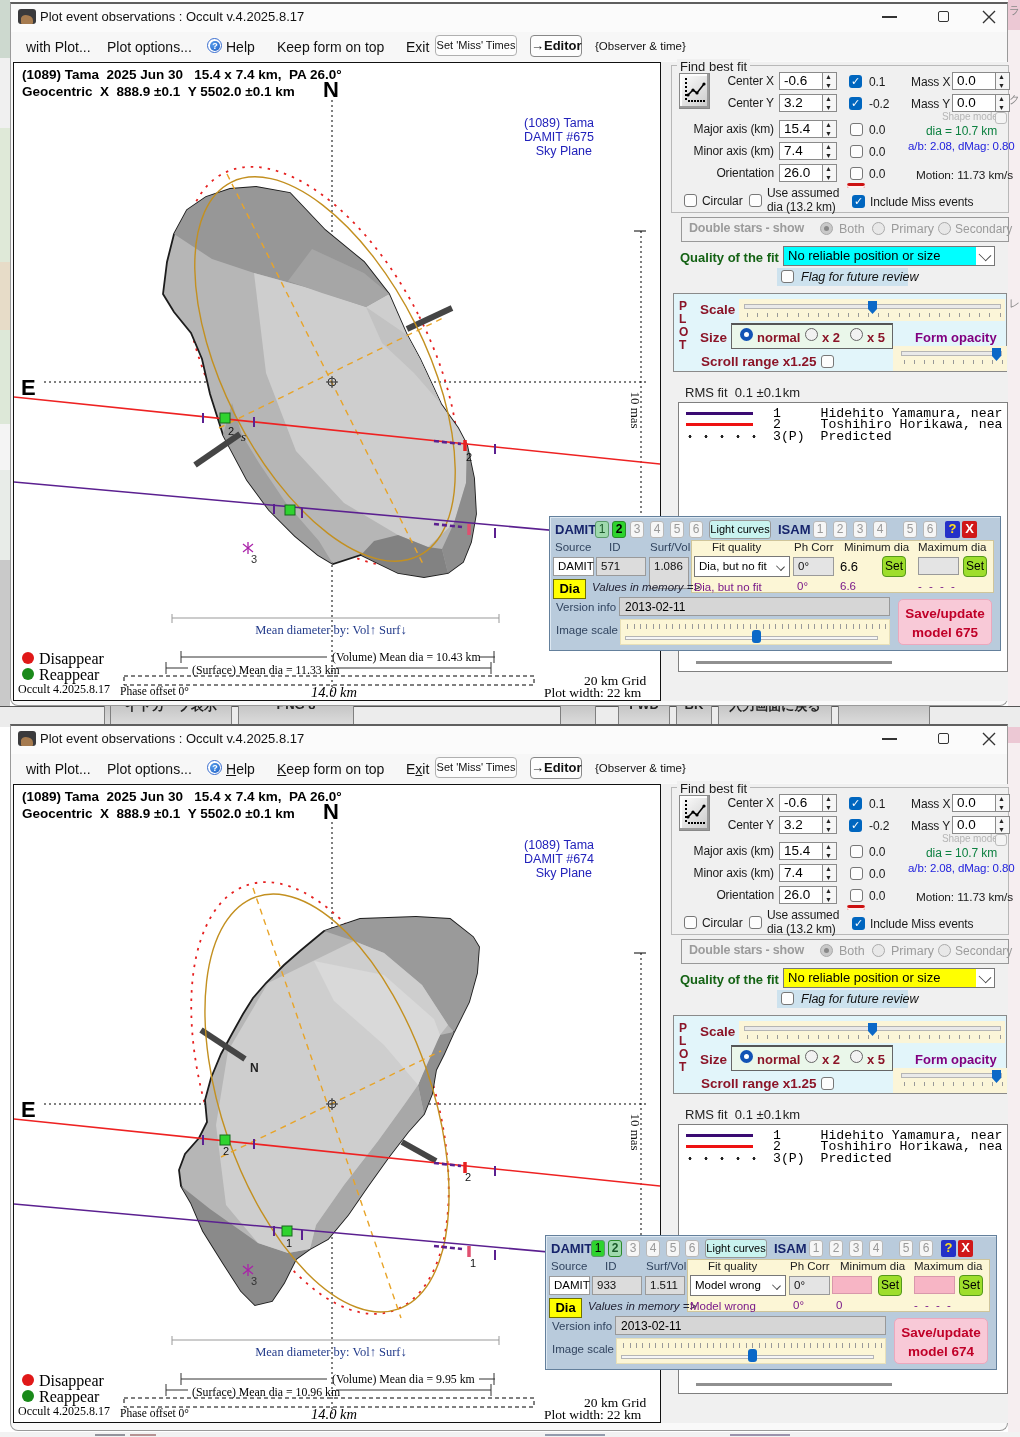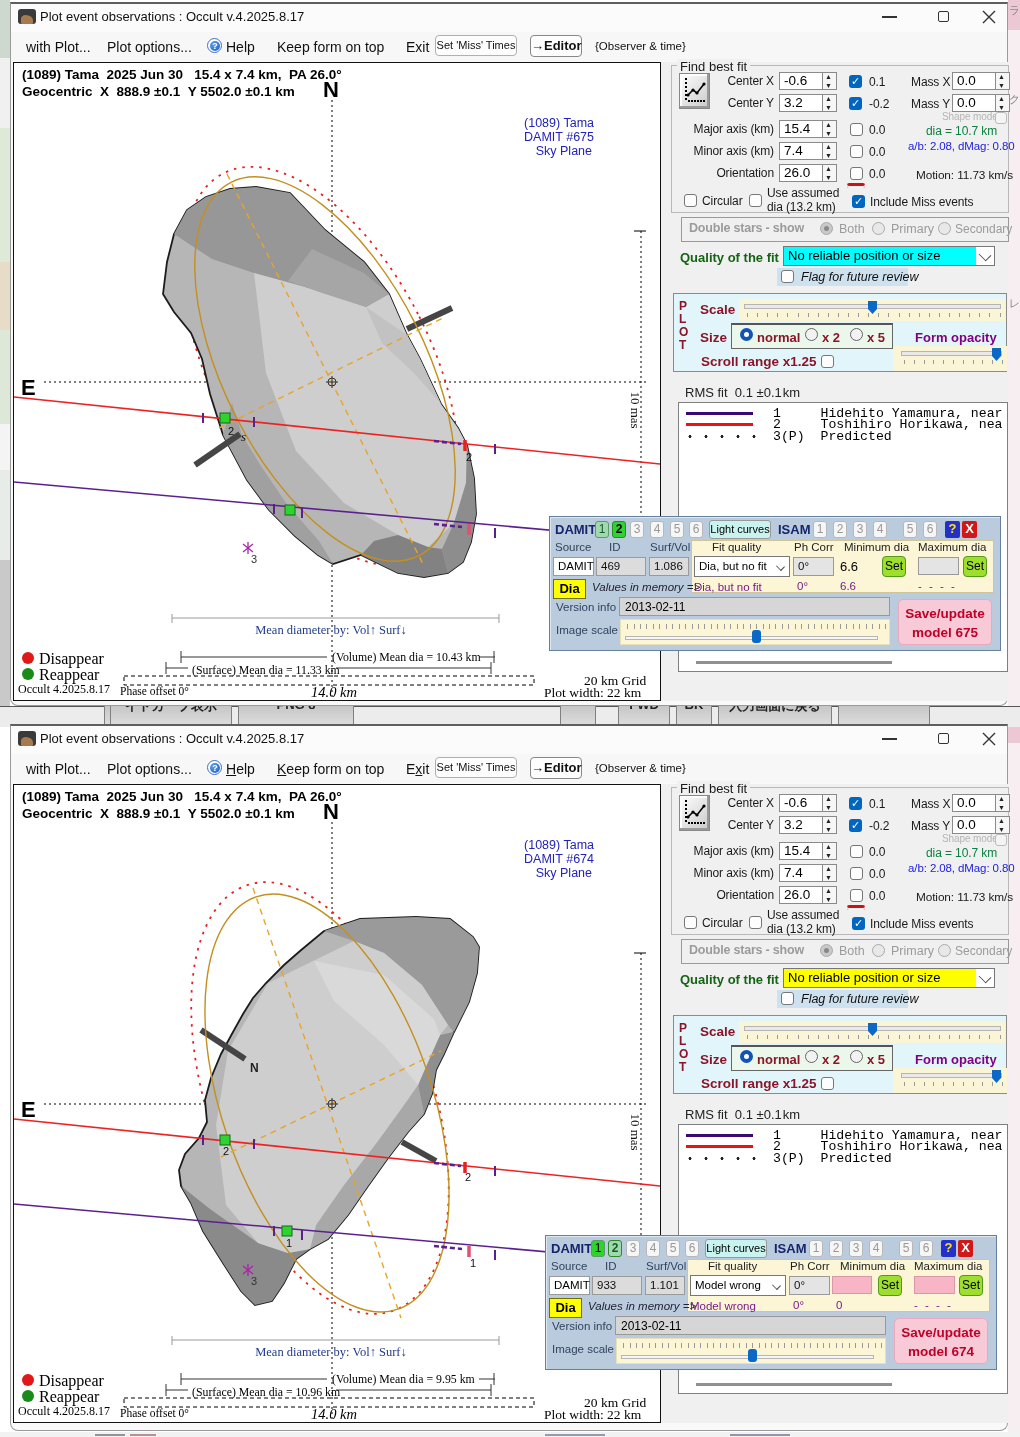--- a/index.html
+++ b/index.html
@@ -375,22 +375,22 @@
 <div class="abs" style="left:412px;top:4px;width:15px;height:17px;background:#d01818;color:#fff;font-weight:bold;font-size:13px;text-align:center;line-height:16px;border-radius:2px;">X</div>
 <div class="ybox" style="left:141px;top:23px;width:303px;height:53px;"></div>
 <div class="abs" style="left:5px;top:24px;font-size:11.5px;color:#31445f;">Source</div>
 <div class="abs" style="left:59px;top:24px;font-size:11.5px;color:#31445f;">ID</div>
 <div class="abs" style="left:100px;top:24px;font-size:11.5px;color:#31445f;">Surf/Vol</div>
 <div class="abs" style="left:162px;top:24px;font-size:11.5px;color:#222;">Fit quality</div>
 <div class="abs" style="left:244px;top:24px;font-size:11.5px;color:#222;">Ph Corr</div>
 <div class="abs" style="left:294px;top:24px;font-size:11.5px;color:#222;">Minimum dia</div>
 <div class="abs" style="left:368px;top:24px;font-size:11.5px;color:#222;">Maximum dia</div>
 <div class="abs" style="left:3px;top:40px;width:41px;height:19px;background:#fff;border:1px solid #9a9a9a;font-size:11.5px;padding:2px 0 0 4px;">DAMIT</div>
-<div class="gbox" style="left:46px;top:40px;width:50px;height:19px;line-height:17px;">469</div>
-<div class="gbox" style="left:99px;top:40px;width:40px;height:19px;line-height:17px;">1.086</div>
+<div class="gbox" style="left:46px;top:40px;width:50px;height:19px;line-height:17px;">571</div>
+<div class="gbox" style="left:99px;top:40px;width:40px;height:32px;line-height:17px;">1.086</div>
 <div class="abs" style="left:144px;top:39px;width:96px;height:21px;background:#fff;border:1px solid #777;font-size:11.5px;padding:3px 0 0 4px;white-space:nowrap;">Dia, but no fit<div class="abs" style="left:82px;top:6px;width:7px;height:7px;border-right:1.6px solid #444;border-bottom:1.6px solid #444;transform:rotate(45deg) scale(1,.8);"></div></div>
 <div class="gbox" style="left:243px;top:40px;width:41px;height:19px;line-height:17px;background:#e4e4e4;">0°</div>
 <div class="abs" style="left:290px;top:42px;font-size:13px;color:#000;">6.6</div>
 <div class="setb" style="left:332px;top:39px;">Set</div>
 <div class="abs" style="left:368px;top:40px;width:41px;height:18px;background:#e4e4e4;border:1px solid #9a9a9a;"></div>
 <div class="setb" style="left:413px;top:39px;">Set</div>
 <div class="abs" style="left:3px;top:62px;width:33px;height:20px;background:#ffff00;border:1.5px solid #707000;font-size:13px;font-weight:bold;text-align:center;line-height:17px;color:#000;">Dia</div>
 <div class="abs" style="left:42px;top:64px;font-size:11.5px;font-style:italic;color:#223;">Values in memory =&gt;</div>
 <div class="purp" style="left:144px;top:64px;">Dia, but no fit</div>
       <div class="purp" style="left:247px;top:63px;">0°</div>
@@ -726,21 +726,21 @@
 <div class="ybox" style="left:141px;top:23px;width:303px;height:53px;"></div>
 <div class="abs" style="left:5px;top:24px;font-size:11.5px;color:#31445f;">Source</div>
 <div class="abs" style="left:59px;top:24px;font-size:11.5px;color:#31445f;">ID</div>
 <div class="abs" style="left:100px;top:24px;font-size:11.5px;color:#31445f;">Surf/Vol</div>
 <div class="abs" style="left:162px;top:24px;font-size:11.5px;color:#222;">Fit quality</div>
 <div class="abs" style="left:244px;top:24px;font-size:11.5px;color:#222;">Ph Corr</div>
 <div class="abs" style="left:294px;top:24px;font-size:11.5px;color:#222;">Minimum dia</div>
 <div class="abs" style="left:368px;top:24px;font-size:11.5px;color:#222;">Maximum dia</div>
 <div class="abs" style="left:3px;top:40px;width:41px;height:19px;background:#fff;border:1px solid #9a9a9a;font-size:11.5px;padding:2px 0 0 4px;">DAMIT</div>
 <div class="gbox" style="left:46px;top:40px;width:50px;height:19px;line-height:17px;">933</div>
-<div class="gbox" style="left:99px;top:40px;width:40px;height:19px;line-height:17px;">1.101</div>
+<div class="gbox" style="left:99px;top:40px;width:40px;height:19px;line-height:17px;">1.511</div>
 <div class="abs" style="left:144px;top:39px;width:96px;height:21px;background:#fff;border:1px solid #777;font-size:11.5px;padding:3px 0 0 4px;white-space:nowrap;">Model wrong<div class="abs" style="left:82px;top:6px;width:7px;height:7px;border-right:1.6px solid #444;border-bottom:1.6px solid #444;transform:rotate(45deg) scale(1,.8);"></div></div>
 <div class="gbox" style="left:243px;top:40px;width:41px;height:19px;line-height:17px;background:#e4e4e4;">0°</div>
 <div class="pink" style="left:286px;top:40px;width:40px;height:18px;"></div>
 <div class="setb" style="left:332px;top:39px;">Set</div>
 <div class="pink" style="left:368px;top:40px;width:41px;height:18px;"></div>
 <div class="setb" style="left:413px;top:39px;">Set</div>
 <div class="abs" style="left:3px;top:62px;width:33px;height:20px;background:#ffff00;border:1.5px solid #707000;font-size:13px;font-weight:bold;text-align:center;line-height:17px;color:#000;">Dia</div>
 <div class="abs" style="left:42px;top:64px;font-size:11.5px;font-style:italic;color:#223;">Values in memory =&gt;</div>
 <div class="purp" style="left:144px;top:64px;">Model wrong</div>
       <div class="purp" style="left:247px;top:63px;">0°</div>

